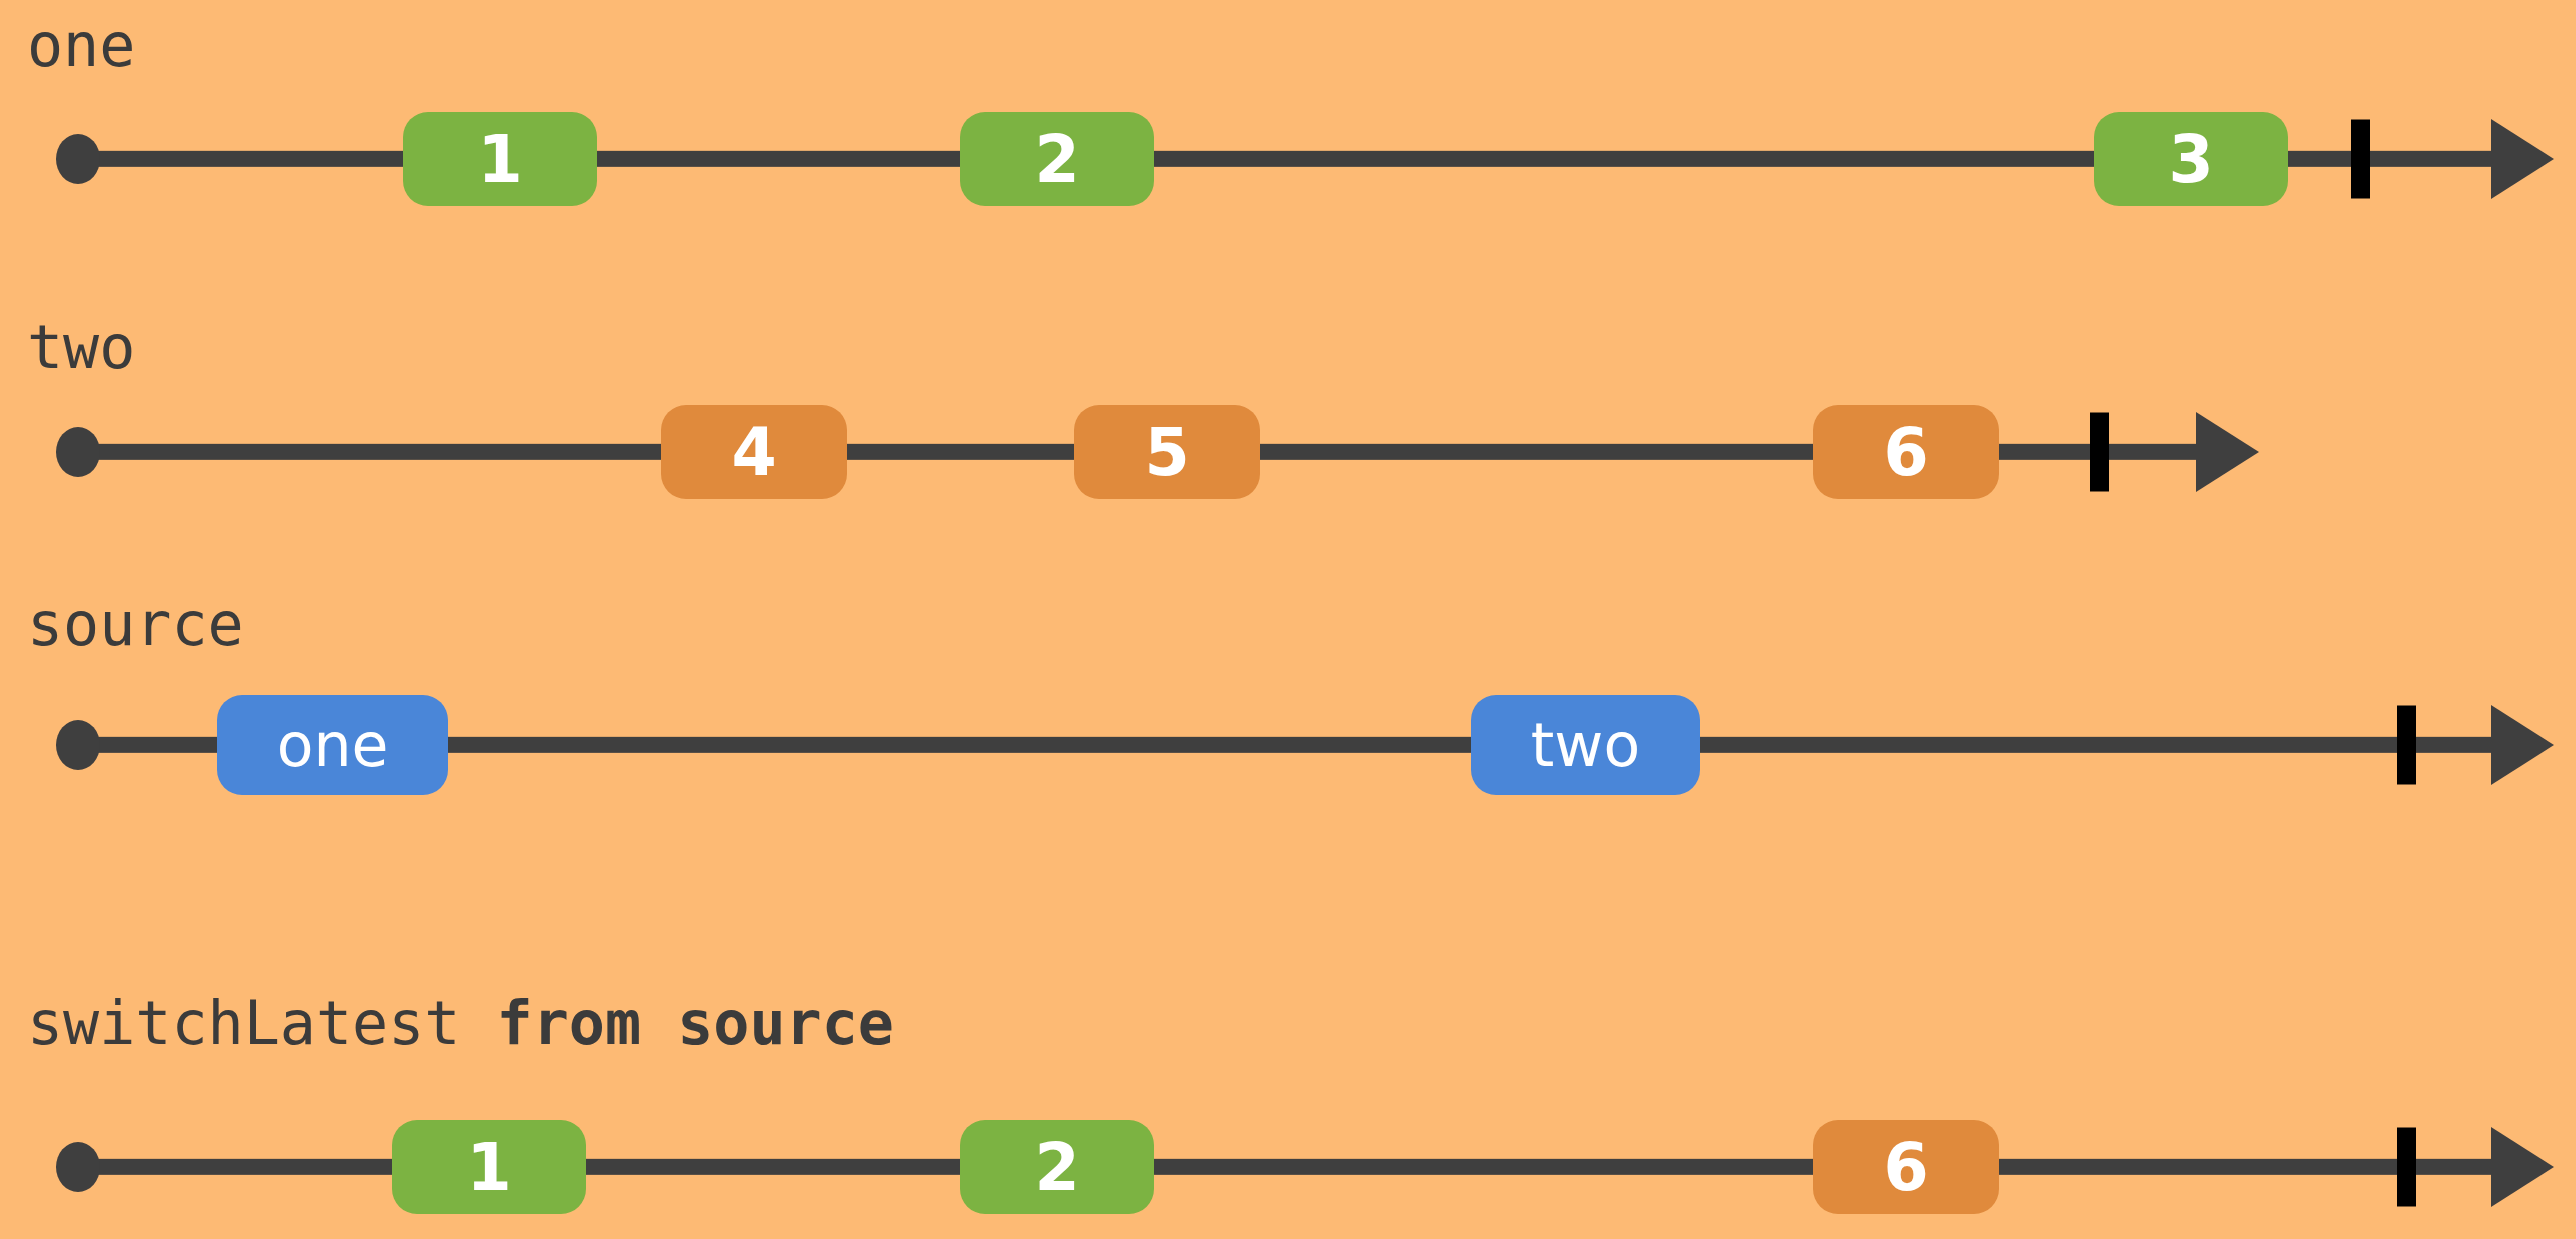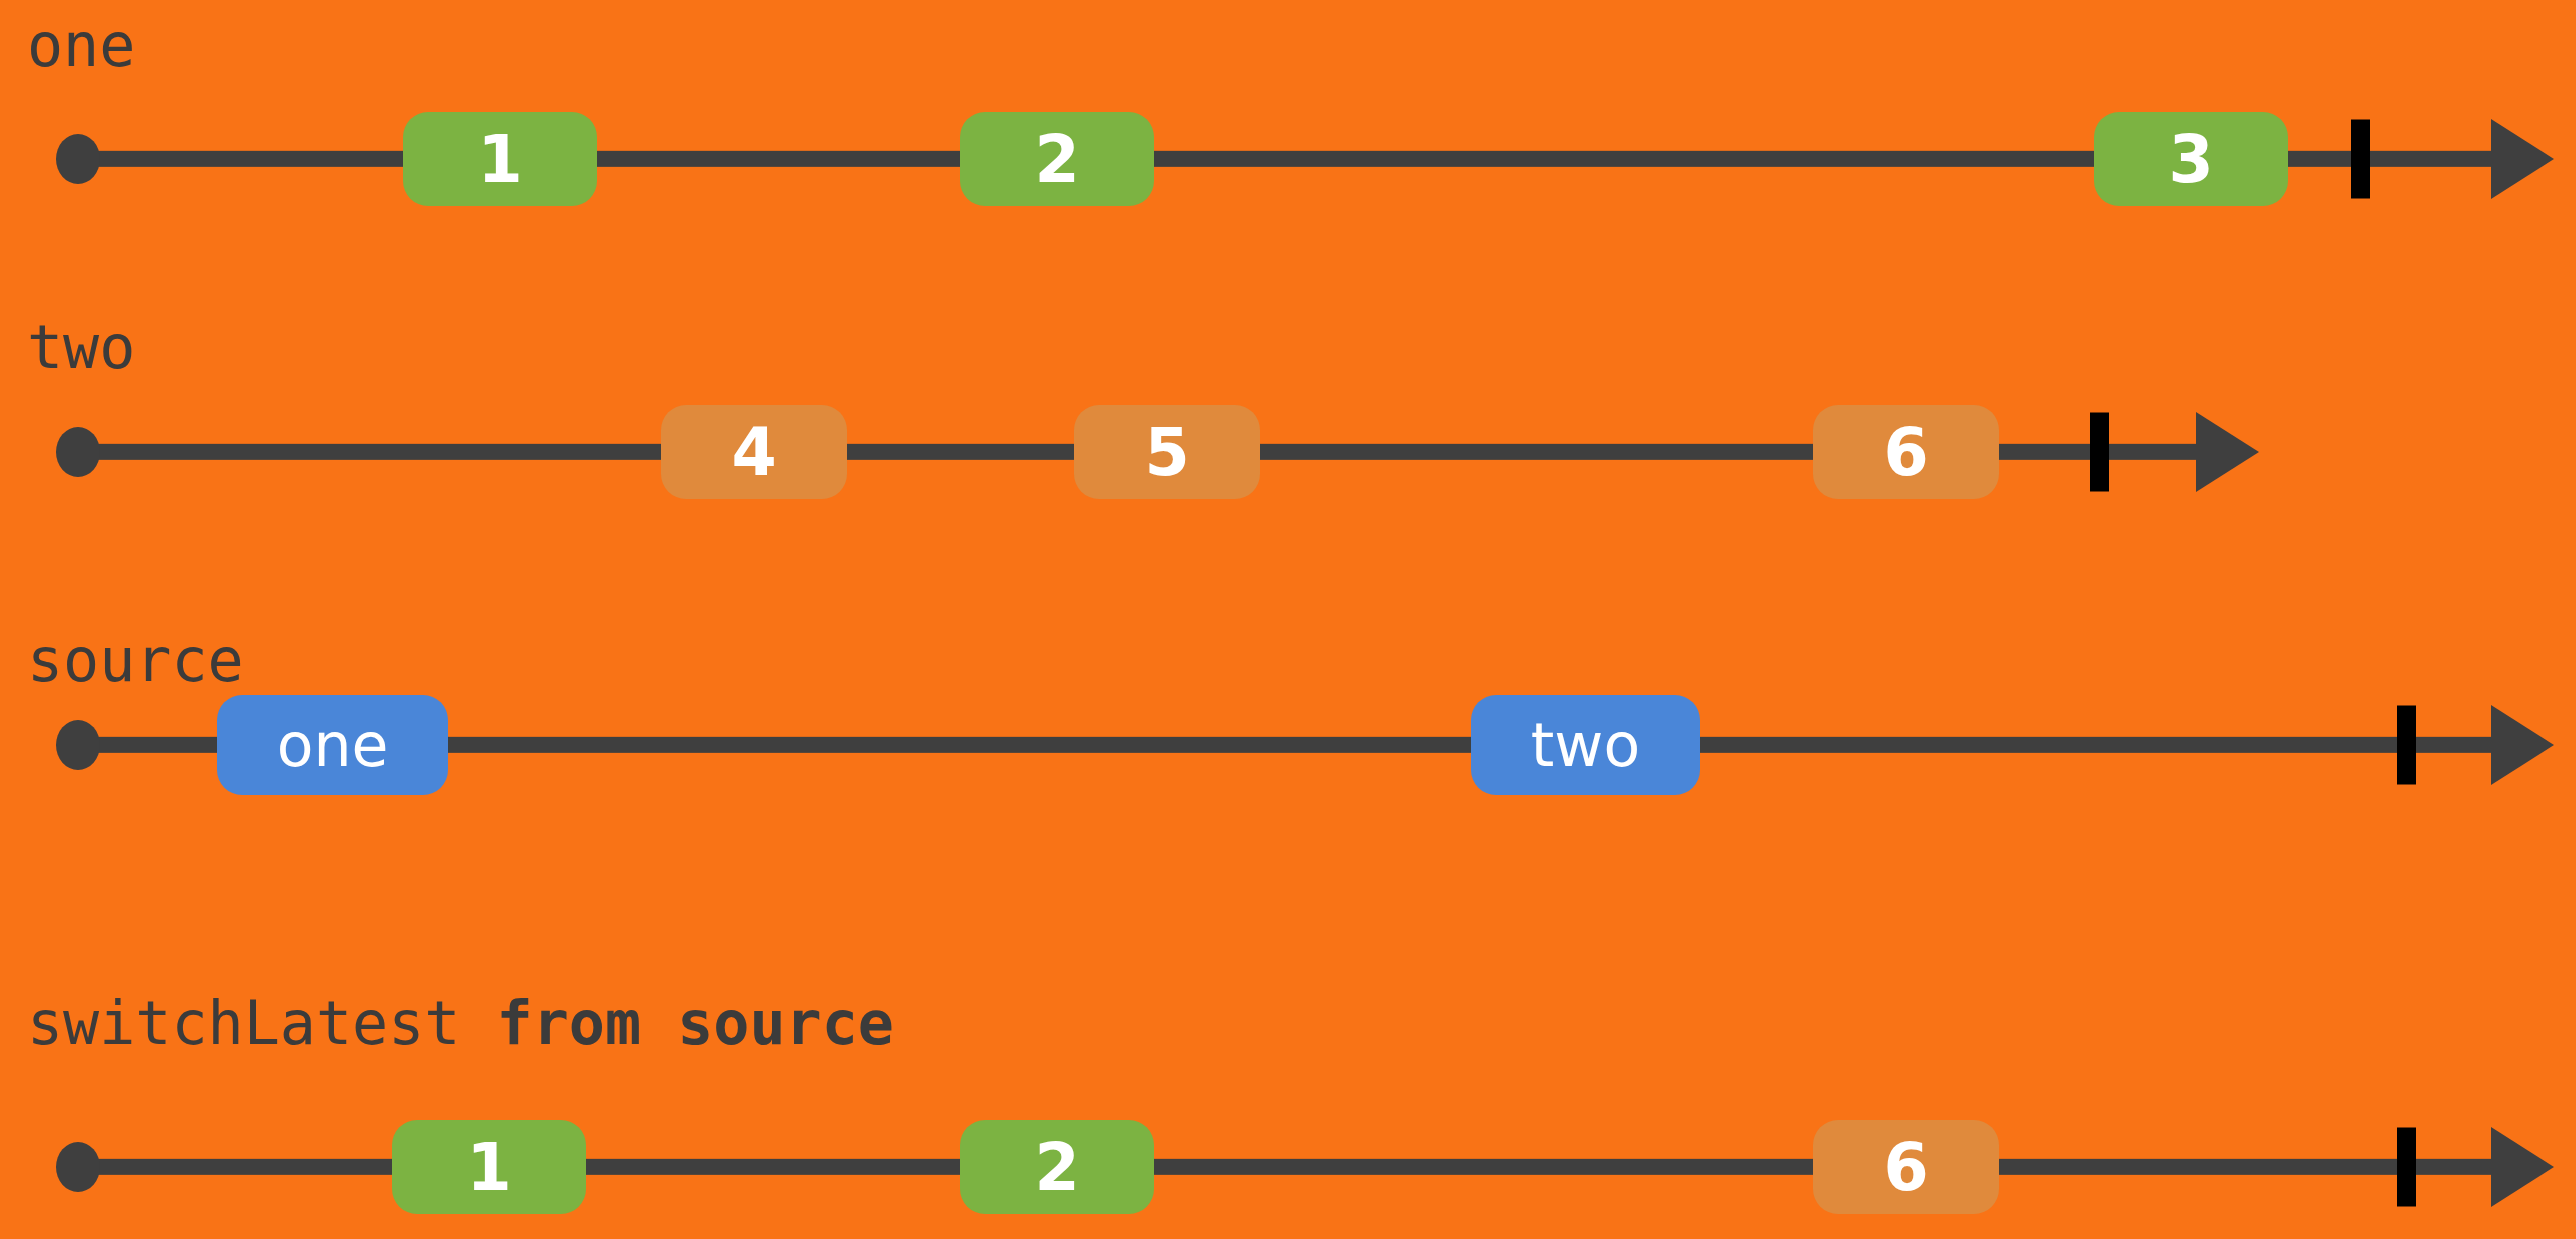--- a/index.html
+++ b/index.html
@@ -100,21 +100,21 @@
     font-family: "DejaVu Sans", "Liberation Sans", sans-serif;
     font-weight: normal;
     font-size: 60px;
     line-height: 1;
     height: 100px;
   }
 </style>
 </head>
 <body>
 
-<div id="stage" style="background: #f97316; width: 2576px; height: 1239px;">
+<div id="stage" style="background: #fdba74; width: 2576px; height: 1239px;">
     <div class="diagram-row" style="top: 0px;">
       <div class="row-label" style="left: 27px; top: 15.4px; color: rgb(59, 59, 59);">one</div>
       <div class="timeline" style="top: 82px; left: 0px; width: 2576px;">
         <div class="tl-line" style="left: 58px; width: 2436px; background: rgb(63, 63, 63);"></div>
         <div class="tl-start-dot" style="left: 56px; background: rgb(63, 63, 63);"></div>
         <div class="tl-complete" style="left: 2351px; background: rgb(0, 0, 0);"></div>
         <div class="tl-arrow" style="left: 2491px; border-left-color: rgb(63, 63, 63);"></div>
         <div class="marble numeric" style="left: 403px; width: 194px; background: rgb(124, 179, 66); color: rgb(255, 255, 255);">1</div>
         <div class="marble numeric" style="left: 960px; width: 194px; background: rgb(124, 179, 66); color: rgb(255, 255, 255);">2</div>
         <div class="marble numeric" style="left: 2094px; width: 194px; background: rgb(124, 179, 66); color: rgb(255, 255, 255);">3</div>
@@ -126,21 +126,21 @@
         <div class="tl-line" style="left: 58px; width: 2140px; background: rgb(63, 63, 63);"></div>
         <div class="tl-start-dot" style="left: 56px; background: rgb(63, 63, 63);"></div>
         <div class="tl-complete" style="left: 2090px; background: rgb(0, 0, 0);"></div>
         <div class="tl-arrow" style="left: 2196px; border-left-color: rgb(63, 63, 63);"></div>
         <div class="marble numeric" style="left: 661px; width: 186px; background: rgb(224, 138, 60); color: rgb(255, 255, 255);">4</div>
         <div class="marble numeric" style="left: 1074px; width: 186px; background: rgb(224, 138, 60); color: rgb(255, 255, 255);">5</div>
         <div class="marble numeric" style="left: 1813px; width: 186px; background: rgb(224, 138, 60); color: rgb(255, 255, 255);">6</div>
       </div>
     </div>
     <div class="diagram-row" style="top: 0px;">
-      <div class="row-label" style="left: 27px; top: 594px; color: rgb(59, 59, 59); margin-top: 36px;">source</div>
+      <div class="row-label" style="left: 27px; top: 594px; color: rgb(59, 59, 59);">source</div>
       <div class="timeline" style="top: 668px; left: 0px; width: 2576px;">
         <div class="tl-line" style="left: 58px; width: 2436px; background: rgb(63, 63, 63);"></div>
         <div class="tl-start-dot" style="left: 56px; background: rgb(63, 63, 63);"></div>
         <div class="tl-complete" style="left: 2397px; background: rgb(0, 0, 0);"></div>
         <div class="tl-arrow" style="left: 2491px; border-left-color: rgb(63, 63, 63);"></div>
         <div class="marble textual" style="left: 217px; width: 231px; background: rgb(74, 134, 216); color: rgb(255, 255, 255);">one</div>
         <div class="marble textual" style="left: 1471px; width: 229px; background: rgb(74, 134, 216); color: rgb(255, 255, 255);">two</div>
       </div>
     </div>
     <div class="diagram-row" style="top: 0px;">

